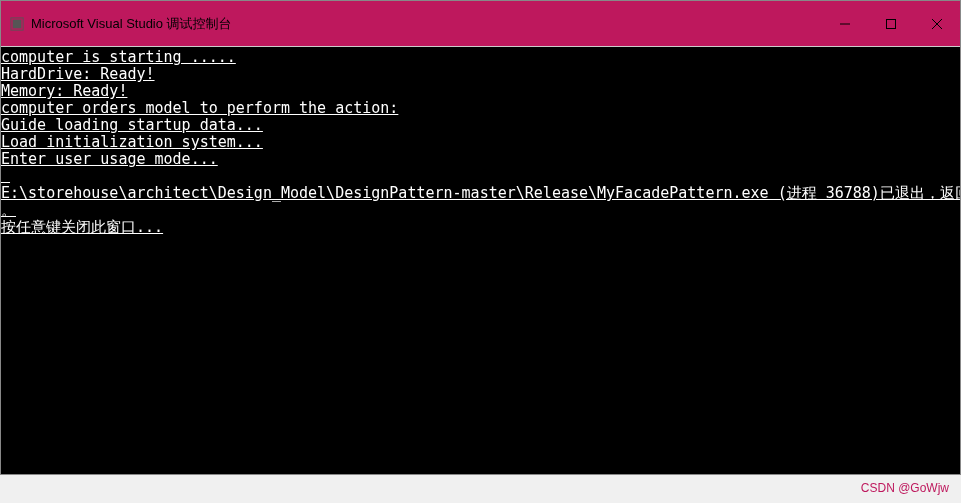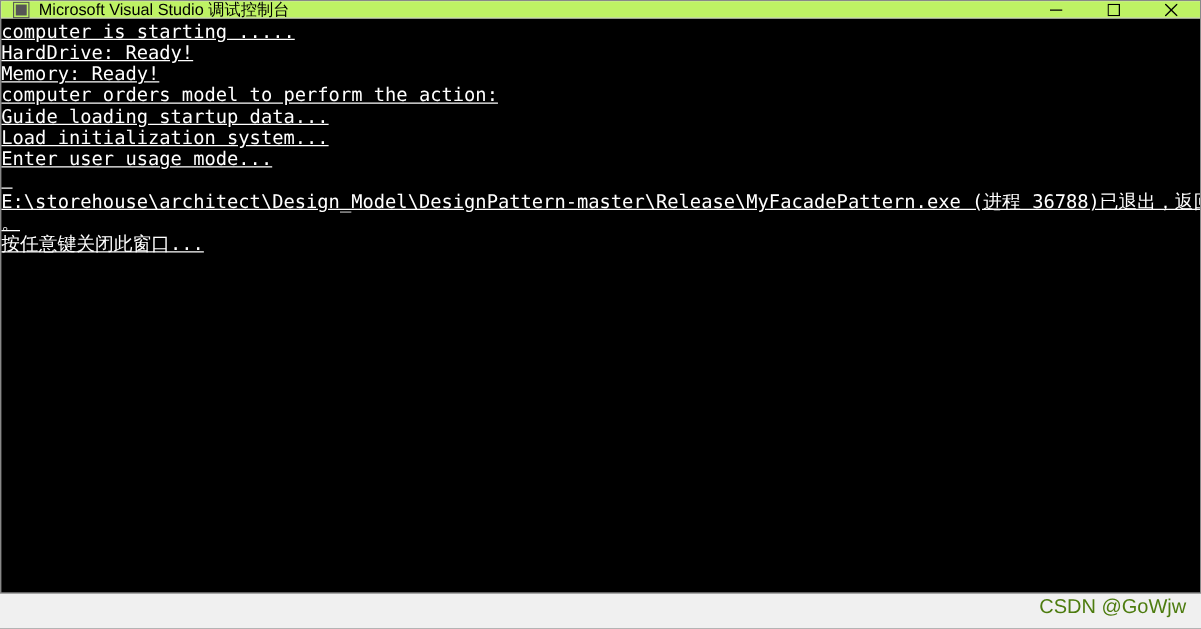--- a/index.html
+++ b/index.html
@@ -20,22 +20,22 @@
       height: 475px;
       background: #fff;
       border: 1px solid #888;
       display: flex;
       flex-direction: column;
       position: absolute;
       top: 0;
       left: 0;
     }
     .titlebar {
-      height: 14px;
-      background: #bef264;
+      height: 46px;
+      background: #be185d;
       display: flex;
       align-items: center;
       border-bottom: 1px solid #ccc;
       flex-shrink: 0;
     }
     .titlebar-icon {
       width: 16px;
       height: 16px;
       margin-left: 8px;
       margin-right: 6px;
@@ -79,22 +79,22 @@
       white-space: pre;
     }
     .console-line {
       white-space: pre;
       text-decoration: underline;
     }
     .watermark {
       position: absolute;
       right: 12px;
       bottom: 8px;
-      font-size: 16px;
-      color: #4d7c0f;
+      font-size: 12px;
+      color: #be185d;
       font-family: "Microsoft YaHei", sans-serif;
     }
   </style>
 </head>
 <body>
 
 <div class="window">
   <div class="titlebar">
     <span class="titlebar-icon">
       <svg viewBox="0 0 16 16">

